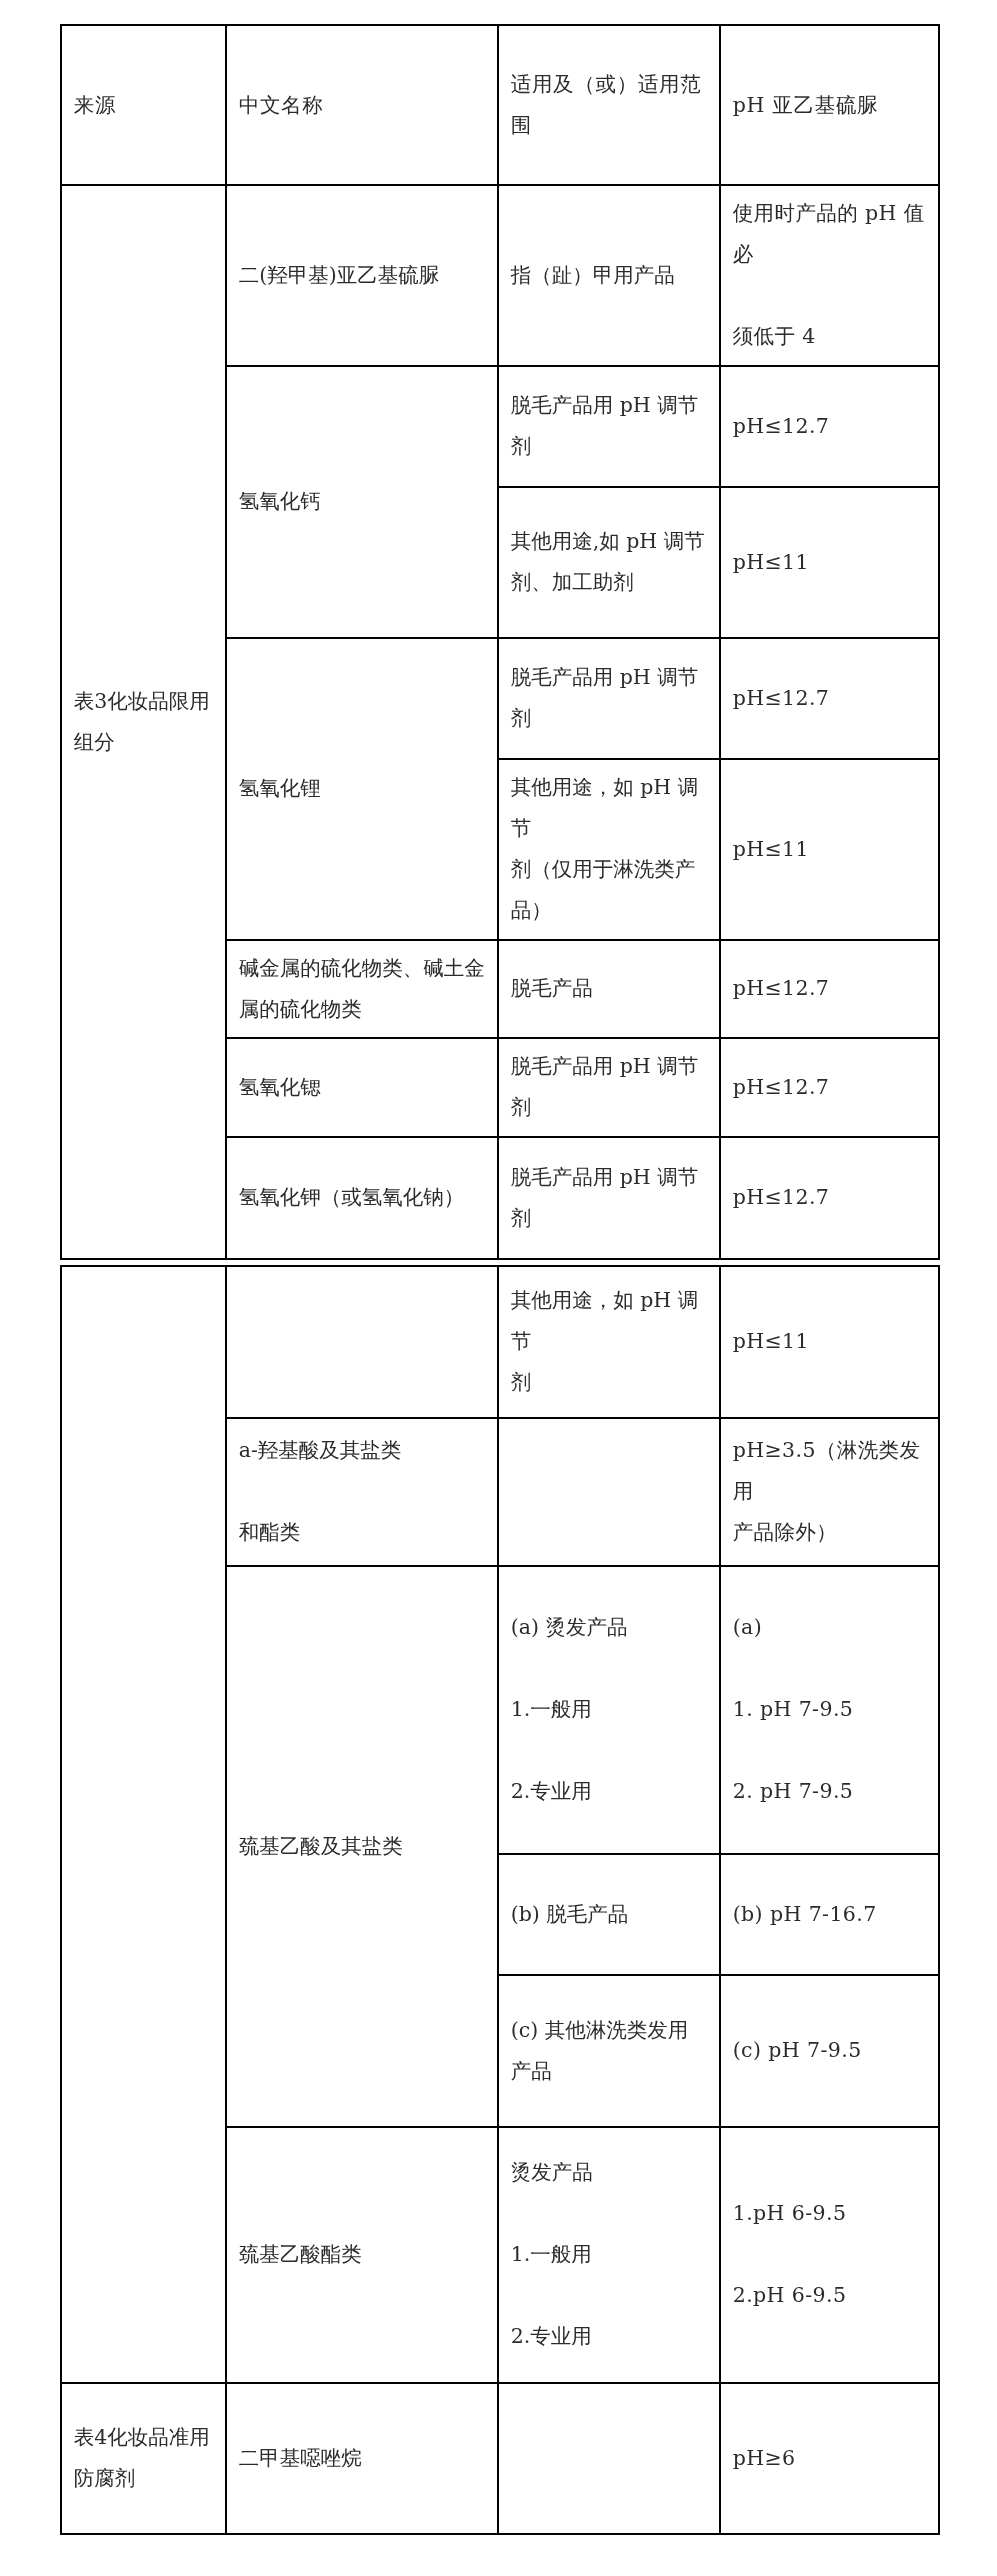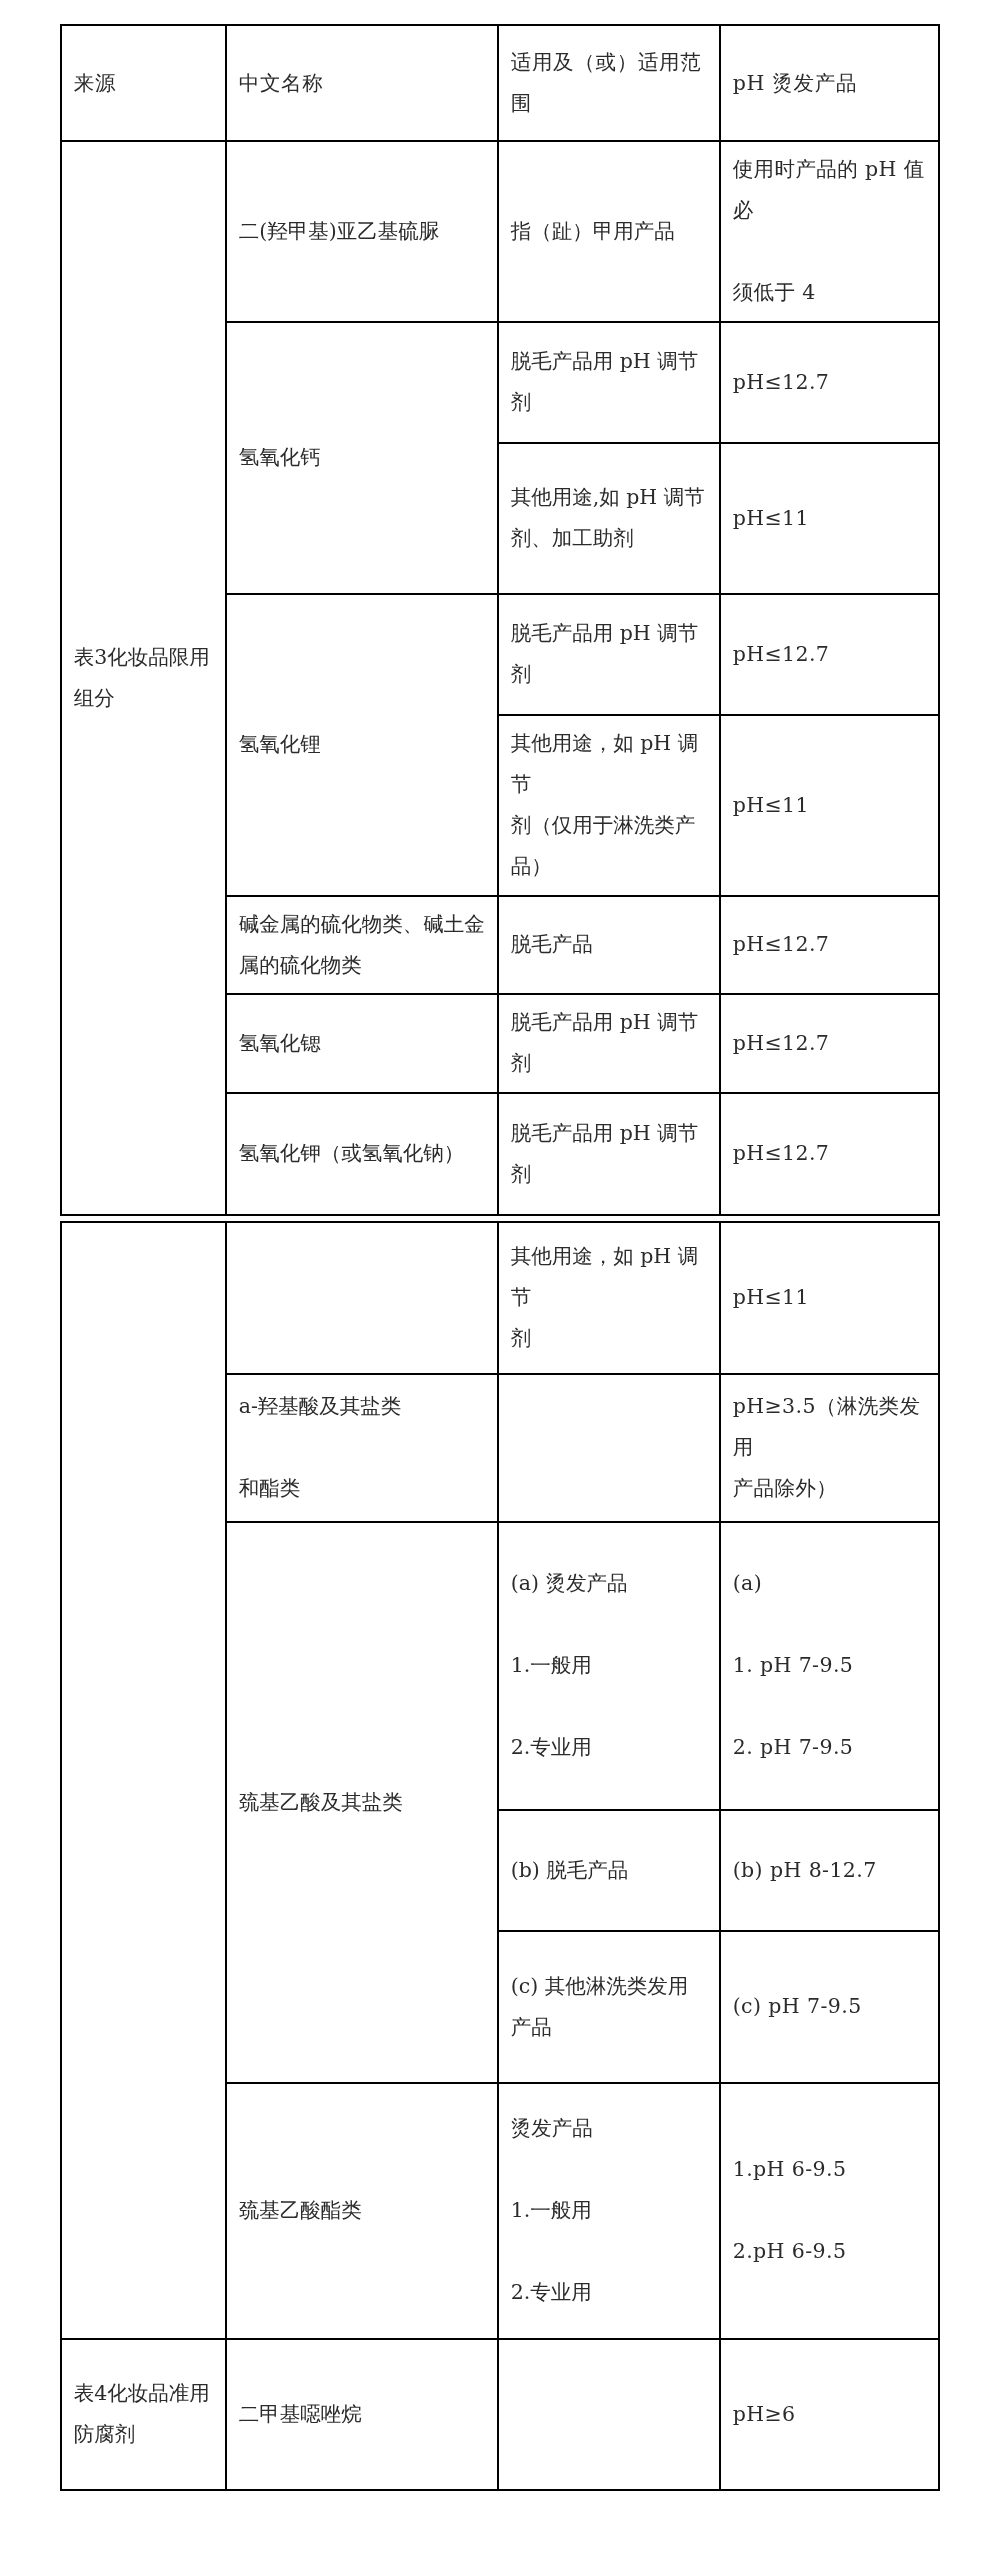--- a/index.html
+++ b/index.html
@@ -53,25 +53,25 @@
 <div class="doc">
 
   <table class="grid upper">
     <colgroup>
       <col class="c-source">
         <col class="c-name">
         <col class="c-scope">
         <col class="c-ph">
     </colgroup>
     <tbody>
-        <tr style="height:116px">
+        <tr style="height:160px">
       <th>来源</th>
       <th>中文名称</th>
       <th>适用及（或）适用范围</th>
-      <th>pH 烫发产品</th>
+      <th>pH 亚乙基硫脲</th>
     </tr>
     <tr style="height:159px">
       <td rowspan="8">表3化妆品限用
 组分</td>
       <td>二(羟甲基)亚乙基硫脲</td>
       <td>指（趾）甲用产品</td>
       <td class="ph">使用时产品的 pH 值必
 
 须低于 4</td>
     </tr>
@@ -146,21 +146,21 @@
 
 2.专业用</td>
       <td class="ph">(a)
 
 1. pH 7-9.5
 
 2. pH 7-9.5</td>
     </tr>
     <tr style="height:121px">
       <td>(b) 脱毛产品</td>
-      <td class="ph">(b) pH 8-12.7</td>
+      <td class="ph">(b) pH 7-16.7</td>
     </tr>
     <tr style="height:152px">
       <td>(c) 其他淋洗类发用
 产品</td>
       <td class="ph">(c) pH 7-9.5</td>
     </tr>
     <tr style="height:256px">
       <td>巯基乙酸酯类</td>
       <td>烫发产品
 

